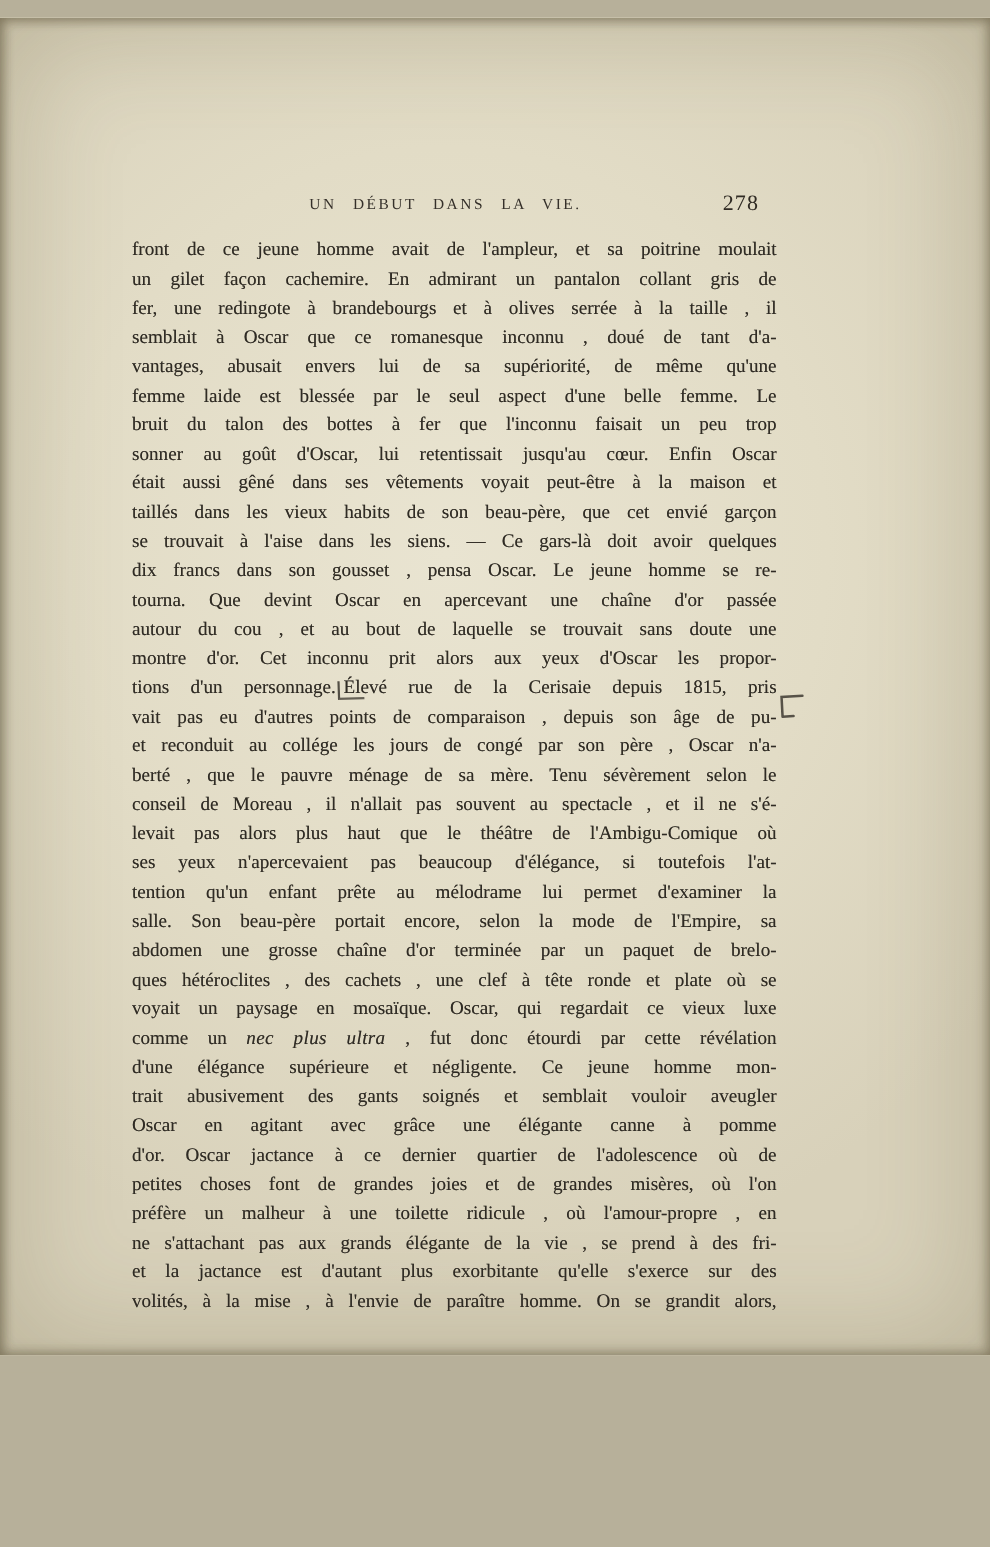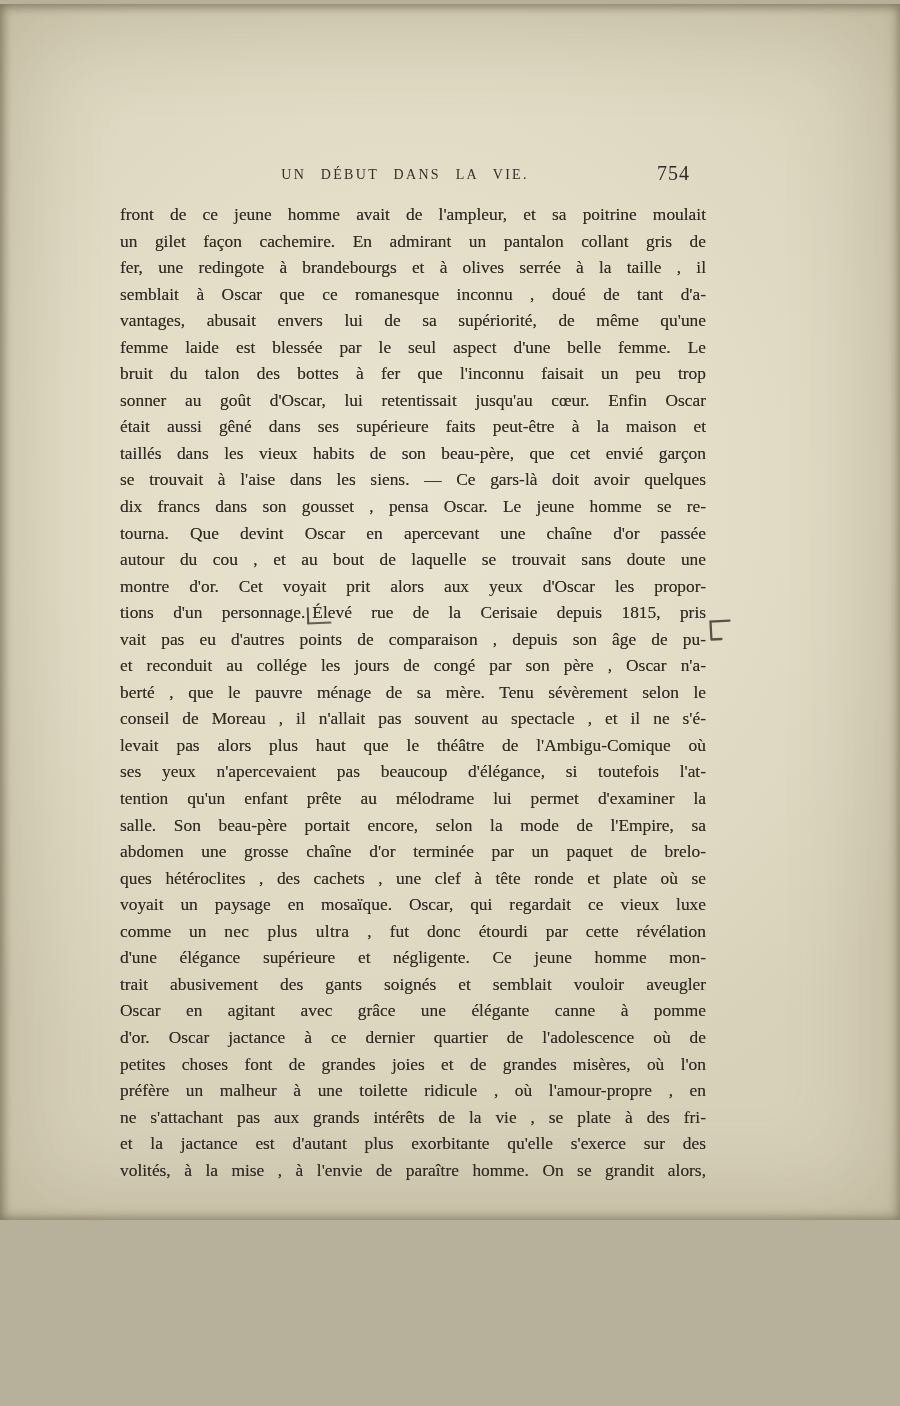--- a/index.html
+++ b/index.html
@@ -4,21 +4,21 @@
 <style>
   html, body {
     margin: 0;
     padding: 0;
     background: #b7b09a;
   }
   .page {
     position: relative;
     width: 900px;
     height: 1216px;
-    margin: 4px auto;
+    margin: 16px auto;
     overflow: hidden;
     background:
       radial-gradient(ellipse 70% 55% at 45% 40%, #e9e4d1 0%, #e2dcc6 55%, #d8d1ba 100%);
     box-shadow:
       inset 0 0 90px 25px rgba(100, 88, 55, 0.20),
       inset 0 0 10px 2px rgba(80, 70, 45, 0.22);
     font-family: "Liberation Serif", "DejaVu Serif", serif;
     color: var(--ink, #2f2b24);
   }
   .paper-edge {
@@ -70,20 +70,21 @@
   }
   .line {
     height: 26.55px;
     overflow: visible;
     text-align: justify;
     text-align-last: justify;
     -moz-text-align-last: justify;
     white-space: nowrap;
   }
   .italic {
+    font-style: italic;
     letter-spacing: 0.3px;
   }
   .pencil-mark {
     display: inline-block;
     width: 22px;
     height: 15px;
     border-left: 2px solid rgba(58, 54, 46, 0.85);
     border-bottom: 2px solid rgba(58, 54, 46, 0.75);
     margin-left: 2px;
     margin-right: -19px;
@@ -102,59 +103,59 @@
 </style>
 </head>
 <body>
 
 <div class="page">
 
   <div class="paper-edge"></div>
 
   <header class="running-header">
     <span class="header-title">UN DÉBUT DANS LA VIE.</span>
-    <span class="page-number">754</span>
+    <span class="page-number">278</span>
   </header>
 
   <main class="text-block">
       <div class="line">front de ce jeune homme avait de l'ampleur, et sa poitrine moulait</div>
       <div class="line">un gilet façon cachemire. En admirant un pantalon collant gris de</div>
       <div class="line">fer, une redingote à brandebourgs et à olives serrée à la taille , il</div>
       <div class="line">semblait à Oscar que ce romanesque inconnu , doué de tant d'a-</div>
       <div class="line">vantages, abusait envers lui de sa supériorité, de même qu'une</div>
       <div class="line">femme laide est blessée par le seul aspect d'une belle femme. Le</div>
       <div class="line">bruit du talon des bottes à fer que l'inconnu faisait un peu trop</div>
       <div class="line">sonner au goût d'Oscar, lui retentissait jusqu'au cœur. Enfin Oscar</div>
-      <div class="line">était aussi gêné dans ses supérieure faits peut-être à la maison et</div>
+      <div class="line">était aussi gêné dans ses vêtements voyait peut-être à la maison et</div>
       <div class="line">taillés dans les vieux habits de son beau-père, que cet envié garçon</div>
       <div class="line">se trouvait à l'aise dans les siens. — Ce gars-là doit avoir quelques</div>
       <div class="line">dix francs dans son gousset , pensa Oscar. Le jeune homme se re-</div>
       <div class="line">tourna. Que devint Oscar en apercevant une chaîne d'or passée</div>
       <div class="line">autour du cou , et au bout de laquelle se trouvait sans doute une</div>
-      <div class="line">montre d'or. Cet voyait prit alors aux yeux d'Oscar les propor-</div>
+      <div class="line">montre d'or. Cet inconnu prit alors aux yeux d'Oscar les propor-</div>
       <div class="line"><span>tions d'un personnage.</span><span class="pencil-mark"></span><span>Élevé rue de la Cerisaie depuis 1815, pris</span></div>
       <div class="line">vait pas eu d'autres points de comparaison , depuis son âge de pu-</div>
       <div class="line">et reconduit au collége les jours de congé par son père , Oscar n'a-</div>
       <div class="line">berté , que le pauvre ménage de sa mère. Tenu sévèrement selon le</div>
       <div class="line">conseil de Moreau , il n'allait pas souvent au spectacle , et il ne s'é-</div>
       <div class="line">levait pas alors plus haut que le théâtre de l'Ambigu-Comique où</div>
       <div class="line">ses yeux n'apercevaient pas beaucoup d'élégance, si toutefois l'at-</div>
       <div class="line">tention qu'un enfant prête au mélodrame lui permet d'examiner la</div>
       <div class="line">salle. Son beau-père portait encore, selon la mode de l'Empire, sa</div>
       <div class="line">abdomen une grosse chaîne d'or terminée par un paquet de brelo-</div>
       <div class="line">ques hétéroclites , des cachets , une clef à tête ronde et plate où se</div>
       <div class="line">voyait un paysage en mosaïque. Oscar, qui regardait ce vieux luxe</div>
       <div class="line"><span>comme un </span><span class="italic">nec plus ultra ,</span><span> fut donc étourdi par cette révélation</span></div>
       <div class="line">d'une élégance supérieure et négligente. Ce jeune homme mon-</div>
       <div class="line">trait abusivement des gants soignés et semblait vouloir aveugler</div>
       <div class="line">Oscar en agitant avec grâce une élégante canne à pomme</div>
       <div class="line">d'or. Oscar jactance à ce dernier quartier de l'adolescence où de</div>
       <div class="line">petites choses font de grandes joies et de grandes misères, où l'on</div>
       <div class="line">préfère un malheur à une toilette ridicule , où l'amour-propre , en</div>
-      <div class="line">ne s'attachant pas aux grands intérêts de la vie , se plate à des fri-</div>
+      <div class="line">ne s'attachant pas aux grands élégante de la vie , se prend à des fri-</div>
       <div class="line">et la jactance est d'autant plus exorbitante qu'elle s'exerce sur des</div>
       <div class="line">volités, à la mise , à l'envie de paraître homme. On se grandit alors,</div>
     </main>
 
   <svg class="margin-mark" viewBox="0 0 30 30">
     <path d="M5 23 V5 H24 M5 23 H15" fill="none" stroke="#3f3b33" stroke-width="2.3" stroke-linecap="round"></path>
   </svg>
 
 </div>
 

